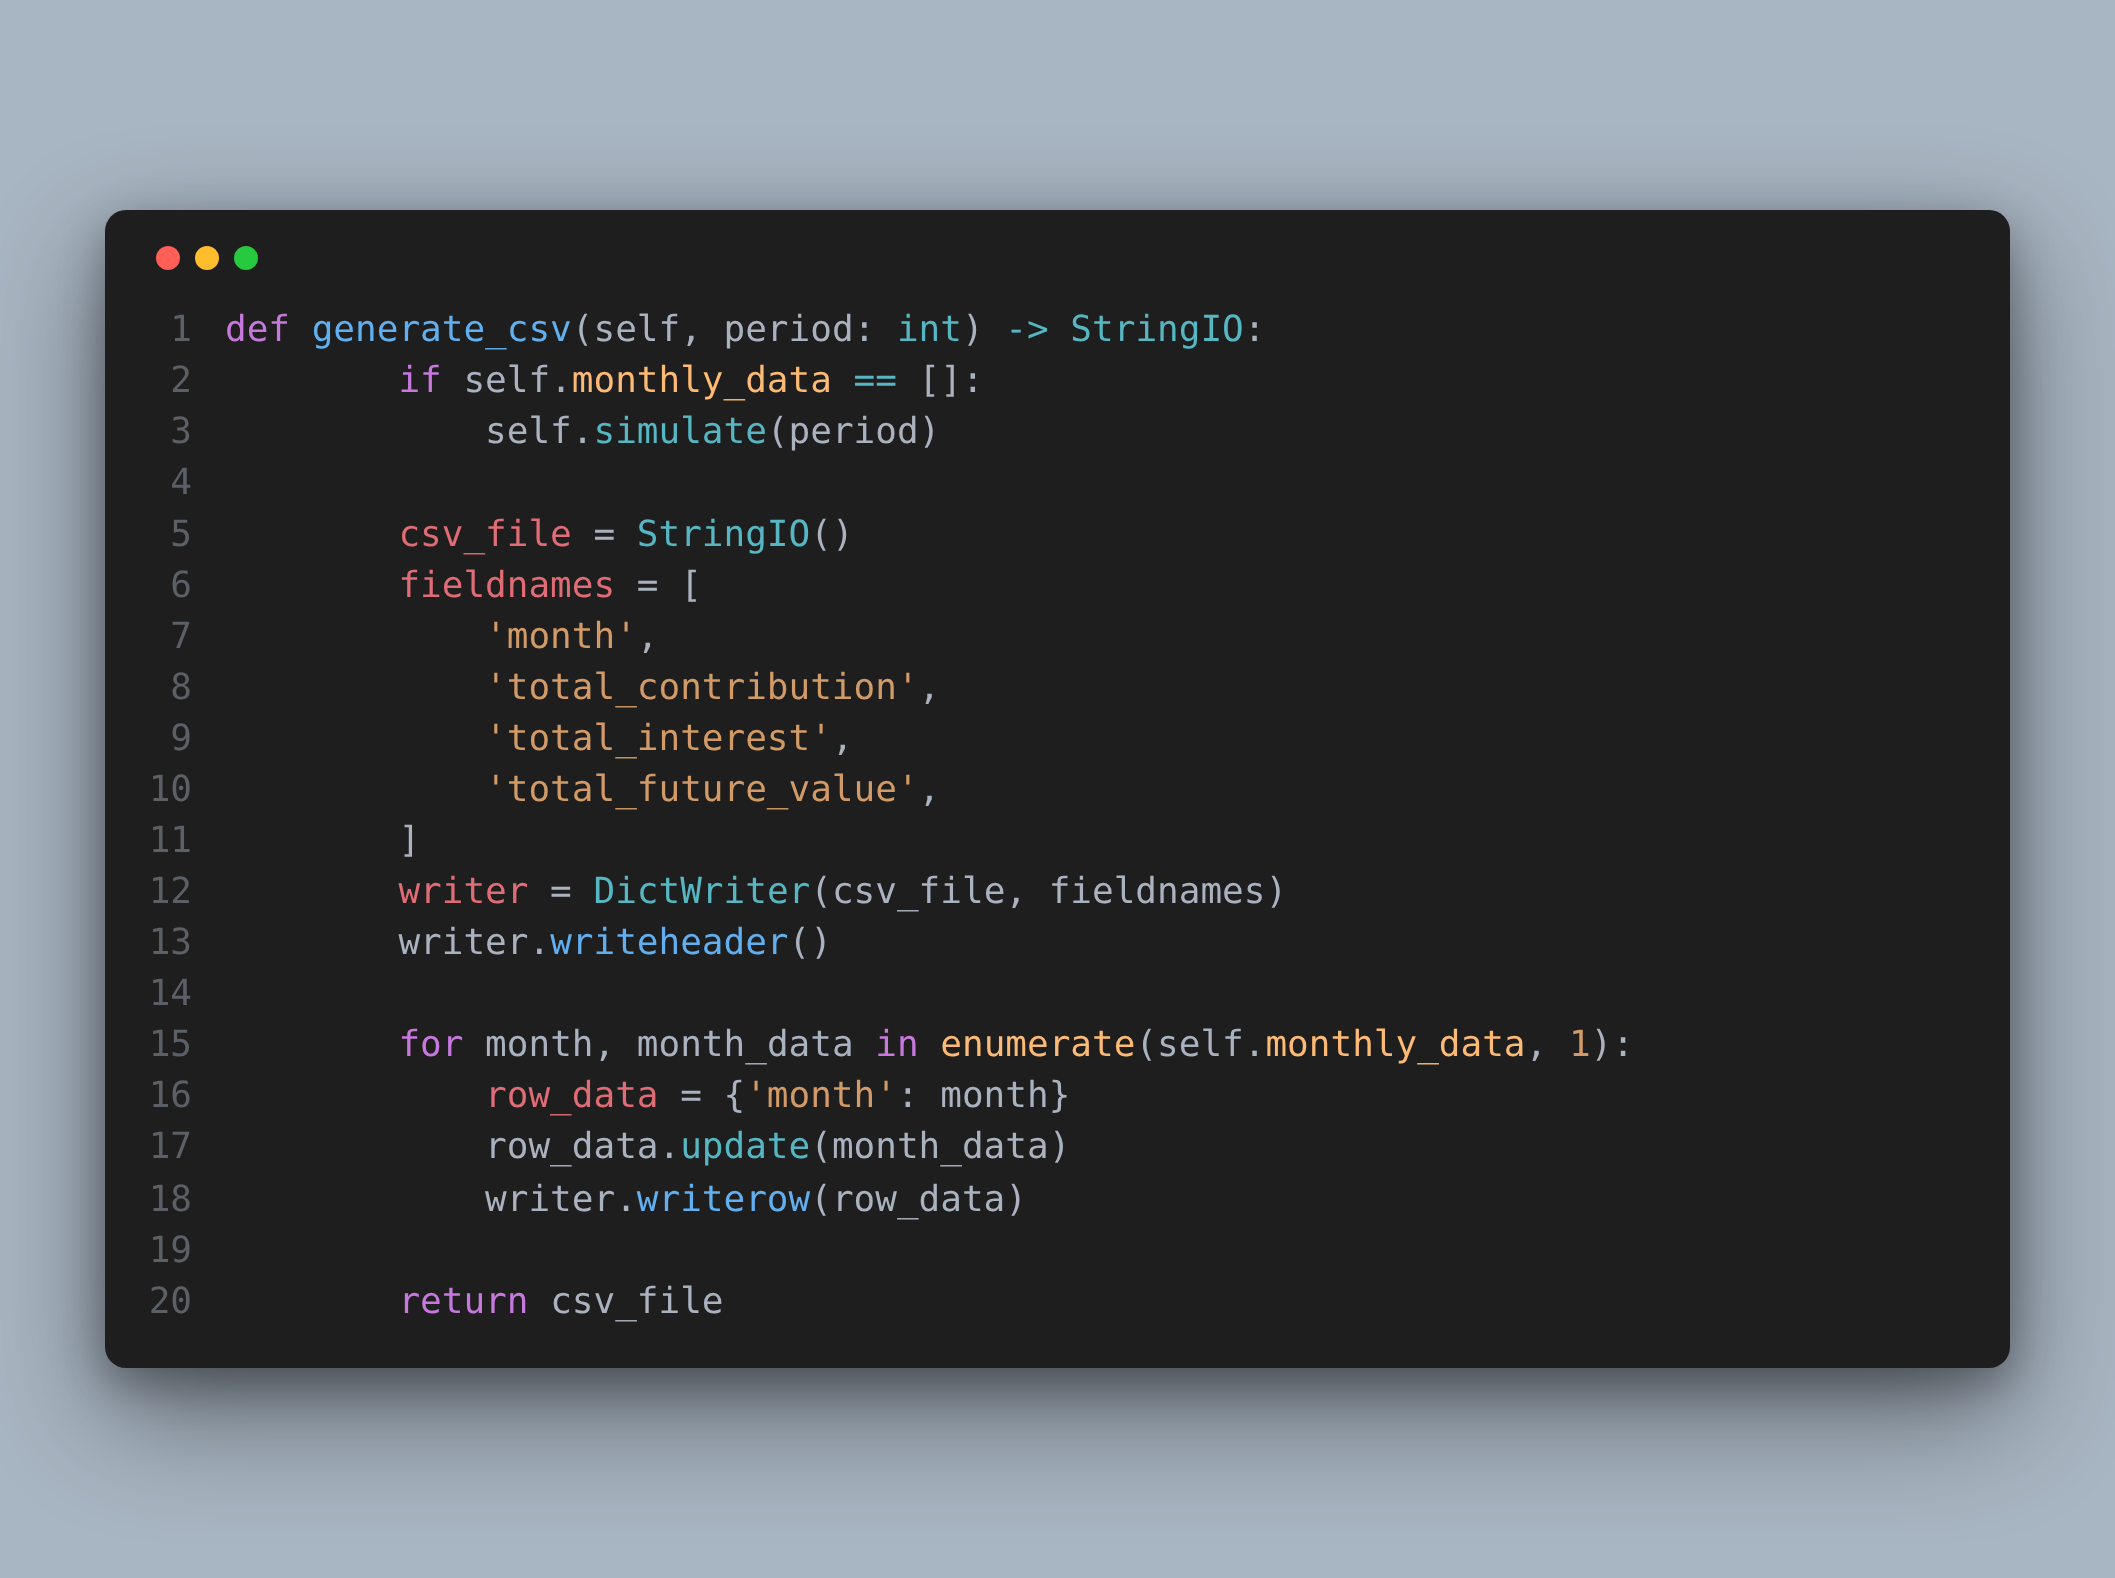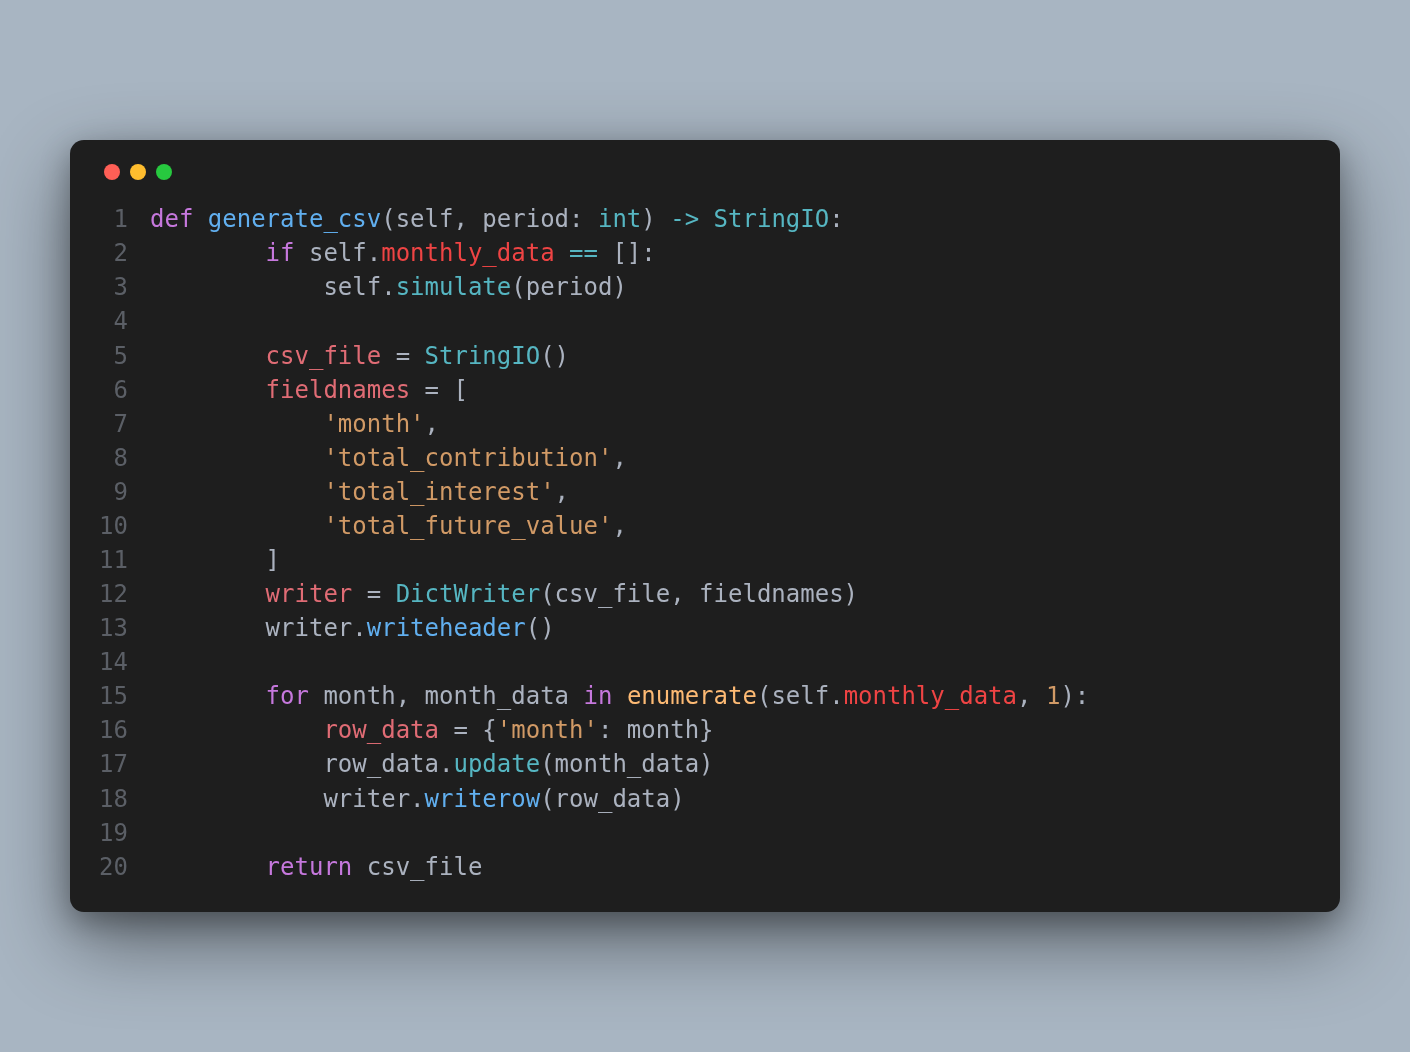--- a/index.html
+++ b/index.html
@@ -51,21 +51,21 @@
   }
   .content {
     color: #c8ccd4;
   }
   .kw   { color: #c678dd; }  
   .fn   { color: #61afef; }  
   .self { color: #abb2bf; }  
   .type { color: #56b6c2; }  
   .str  { color: #d19a66; text-align: center; }  
   .var  { color: #e06c75; }  
-  .attr { color: #ef4444; }  
+  .attr { color: #fdba74; }  
   .op   { color: #56b6c2; }  
   .punc { color: #abb2bf; }
   .call { color: #fdba74; }  
   .num  { color: #d19a66; }  
 </style>
 </head>
 <body>
 
 <div class="window">
   <div class="titlebar">

